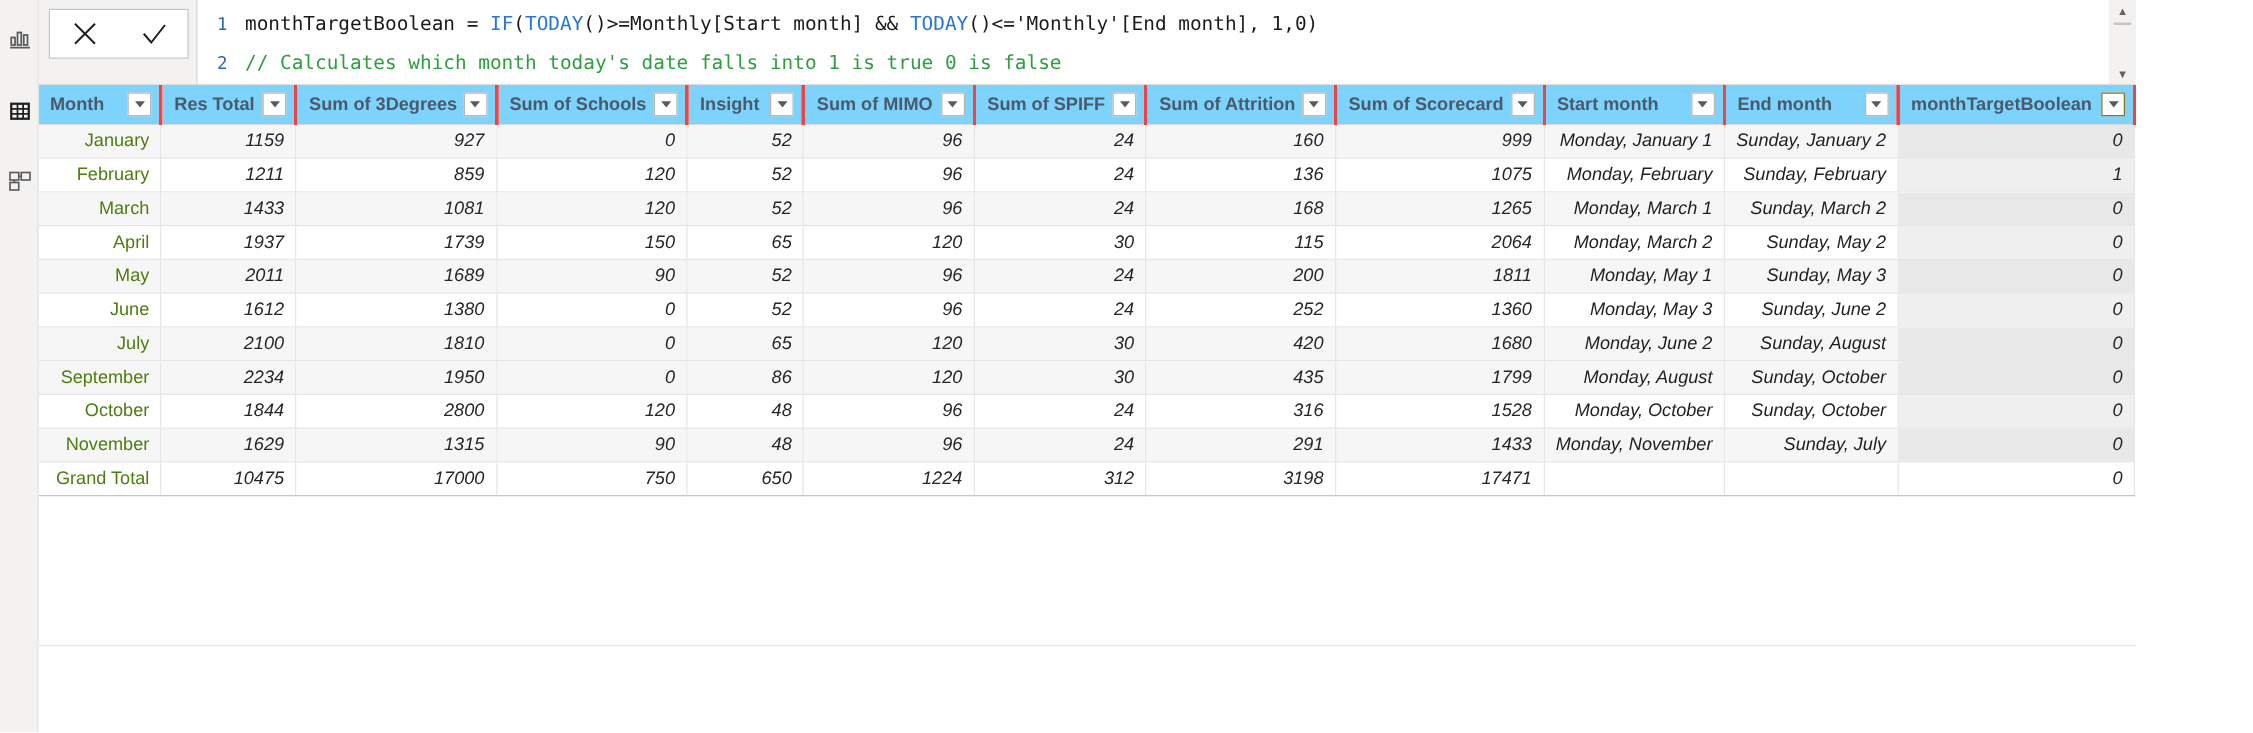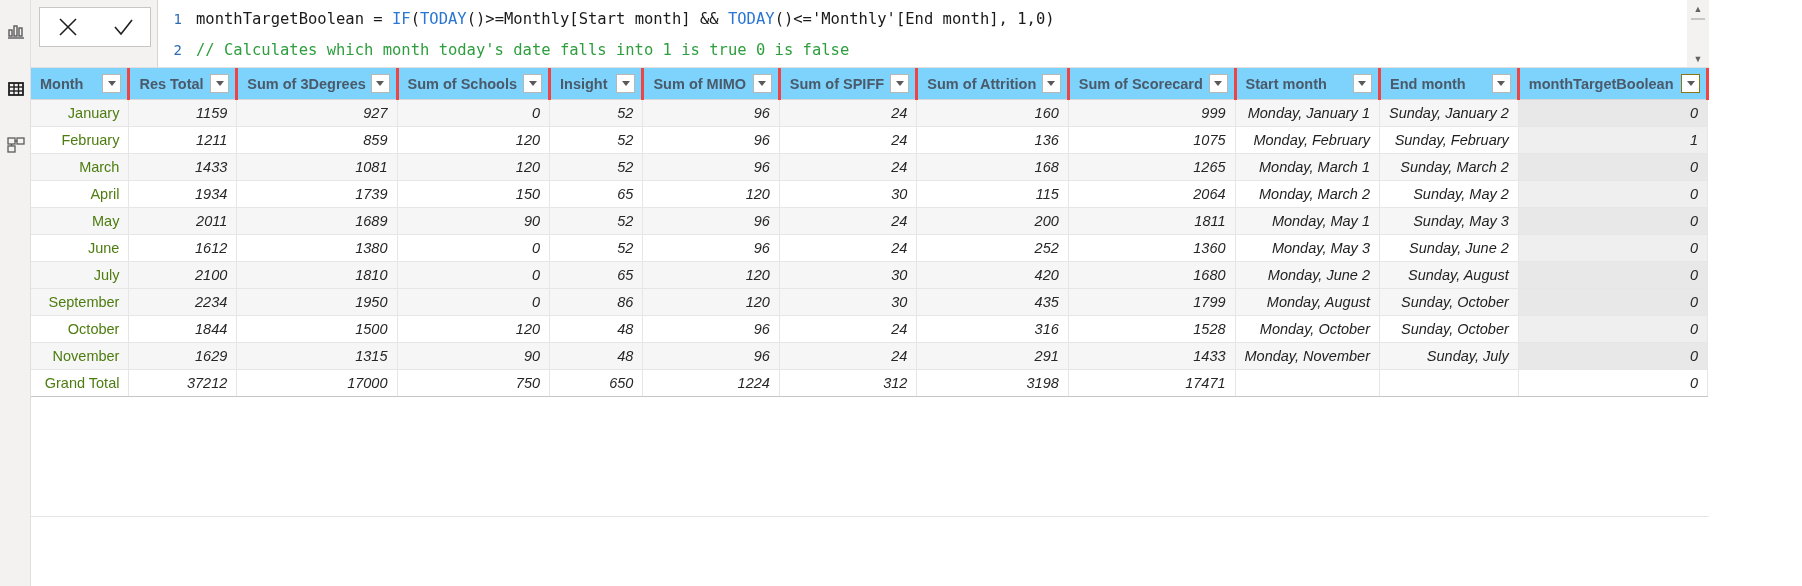--- a/index.html
+++ b/index.html
@@ -453,21 +453,21 @@
             <td class="">96</td>
             <td class="">24</td>
             <td class="">168</td>
             <td class="">1265</td>
             <td class="date">Monday, March 1</td>
             <td class="date">Sunday, March 2</td>
             <td class="goldcol">0</td>
           </tr>
           <tr class="plain">
             <td class="txt">April</td>
-            <td class="">1934</td>
+            <td class="">1937</td>
             <td class="">1739</td>
             <td class="">150</td>
             <td class="">65</td>
             <td class="">120</td>
             <td class="">30</td>
             <td class="">115</td>
             <td class="">2064</td>
             <td class="date">Monday, March 2</td>
             <td class="date">Sunday, May 2</td>
             <td class="goldcol">0</td>
@@ -524,21 +524,21 @@
             <td class="">30</td>
             <td class="">435</td>
             <td class="">1799</td>
             <td class="date">Monday, August</td>
             <td class="date">Sunday, October</td>
             <td class="goldcol">0</td>
           </tr>
           <tr class="plain">
             <td class="txt">October</td>
             <td class="">1844</td>
-            <td class="">1500</td>
+            <td class="">2800</td>
             <td class="">120</td>
             <td class="">48</td>
             <td class="">96</td>
             <td class="">24</td>
             <td class="">316</td>
             <td class="">1528</td>
             <td class="date">Monday, October</td>
             <td class="date">Sunday, October</td>
             <td class="goldcol">0</td>
           </tr>
@@ -551,21 +551,21 @@
             <td class="">96</td>
             <td class="">24</td>
             <td class="">291</td>
             <td class="">1433</td>
             <td class="date">Monday, November</td>
             <td class="date">Sunday, July</td>
             <td class="goldcol">0</td>
           </tr>
           <tr class="total">
             <td class="txt">Grand Total</td>
-            <td class="">37212</td>
+            <td class="">10475</td>
             <td class="">17000</td>
             <td class="">750</td>
             <td class="">650</td>
             <td class="">1224</td>
             <td class="">312</td>
             <td class="">3198</td>
             <td class="">17471</td>
             <td class="date"></td>
             <td class="date"></td>
             <td class="goldcol">0</td>

